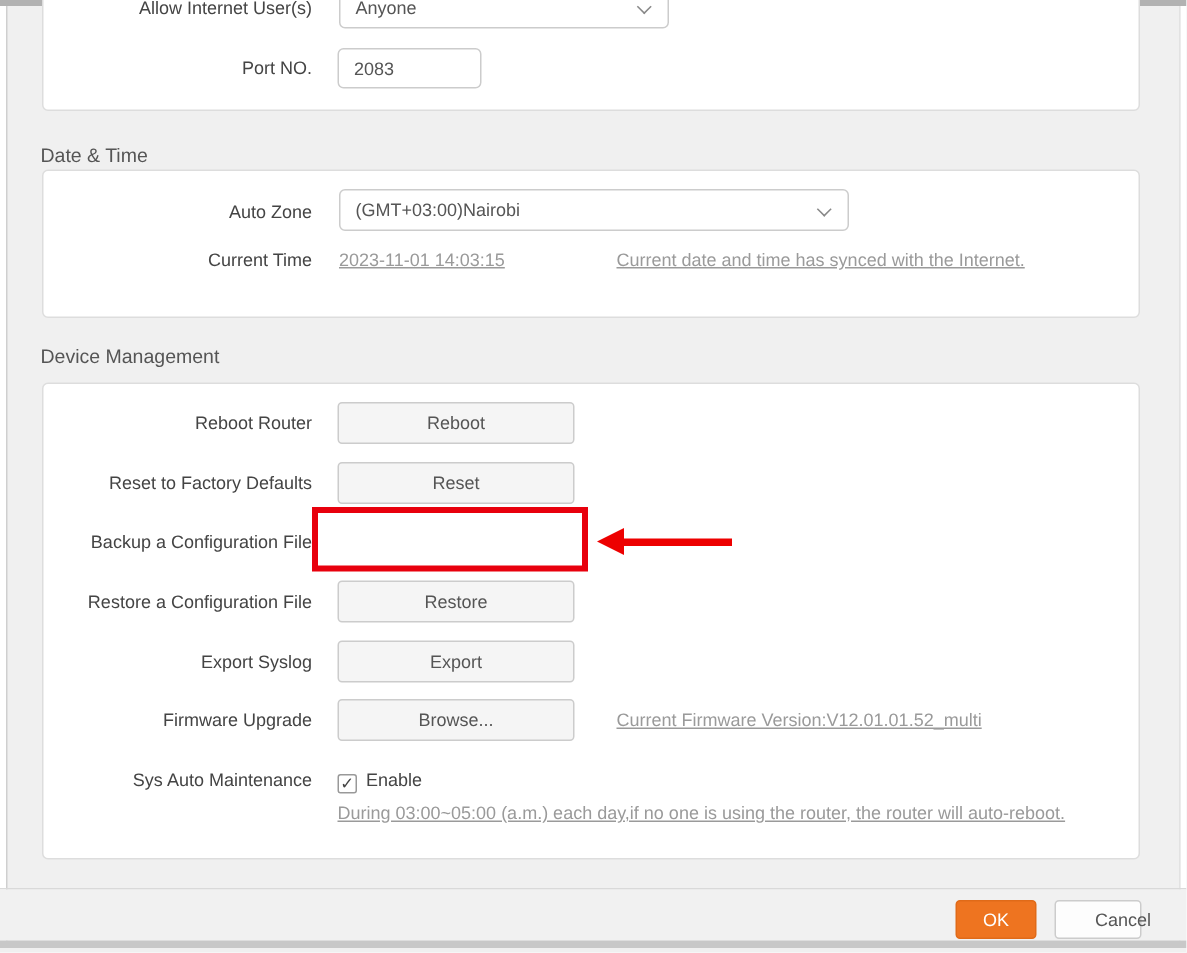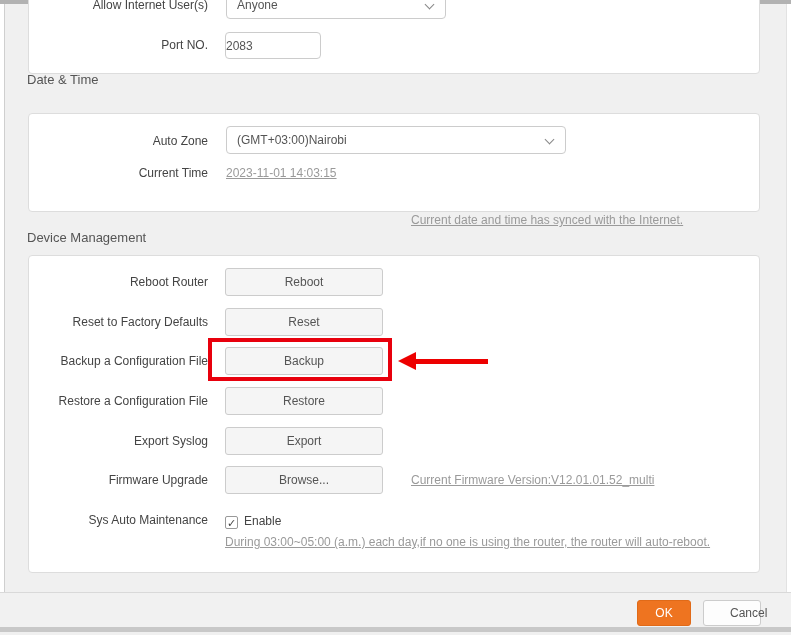--- a/index.html
+++ b/index.html
@@ -11,29 +11,29 @@
   .top-strip { position:absolute; left:0; top:0; width:791px; height:4px; background:#b2b2b2; }
   .bottom-strip { position:absolute; left:0; top:627px; width:791px; height:5px; background:#c8c8c8; }
   .bottom-below { position:absolute; left:0; top:632px; width:791px; height:3px; background:#f0f0f0; }
 
   .card { position:absolute; left:28px; width:732px; background:#ffffff; border:1px solid #ddd; border-radius:4px; }
   .card1 { top:-36px; height:110px; }
   .card2 { top:113px; height:99px; }
   .card3 { top:255px; height:318px; }
 
   .section-title { position:absolute; left:27px; font-size:13px; color:#555; }
-  .title-datetime { top:72px; }
+  .title-datetime { top:96px; }
   .title-device { top:230px; }
 
   .row-label { position:absolute; left:0; width:179px; text-align:right; font-size:12px; color:#444; }
 
   .sel { position:absolute; height:28px; background:#fff; border:1px solid #ccc; border-radius:4px; font-size:12px; color:#555; line-height:26px; padding-left:10px; }
   .chev { position:absolute; right:12px; top:9px; width:7px; height:7px; border-right:1px solid #888; border-bottom:1px solid #888; transform:rotate(45deg); }
 
-  .txt-input { position:absolute; height:27px; width:96px; border:1px solid #ccc; border-radius:4px; font-size:12px; color:#555; font-family:"Liberation Sans",sans-serif; background:#fff; outline:none; }
+  .txt-input { position:absolute; height:27px; width:96px; border:1px solid #ccc; border-radius:4px; font-size:12px; color:#555; padding-left:10px; font-family:"Liberation Sans",sans-serif; background:#fff; outline:none; }
 
   .gray-text { font-size:12px; color:#9a9a9a;text-decoration:underline; }
   .btn { position:absolute; left:196px; width:158px; height:28px; background:#f5f5f5; border:1px solid #ccc; border-radius:3px; font-size:12px; color:#555; text-align:center; line-height:26px; cursor:pointer; }
 
   .chk-row { position:absolute; left:196px; }
   .chk-box { display:inline-block; width:13px; height:13px; border:1px solid #999; border-radius:2px; background:#fff; font-size:11px; line-height:12px; text-align:center; color:#444; vertical-align:-2px; }
   .chk-label { font-size:12px; color:#444; margin-left:6px; }
 
   .highlight-rect { position:absolute; left:208px; top:338px; width:184px; height:43px; border:4px solid #e8000d; }
   .arrow-head { position:absolute; left:398px; top:352px; width:0; height:0; border-top:9px solid transparent; border-bottom:9px solid transparent; border-right:18px solid #ed0000; }
@@ -63,34 +63,33 @@
 
   <div class="section-title title-datetime">Date &amp; Time</div>
   <div class="card card2">
     <div class="row-label" style="top:20px;">Auto Zone</div>
     <div class="sel" style="left:197px; top:12px; width:340px;">
       <span>(GMT+03:00)Nairobi</span>
       <span class="chev"></span>
     </div>
     <div class="row-label" style="top:52px;">Current Time</div>
     <div class="gray-text" style="position:absolute; left:197px; top:52px;">2023-11-01 14:03:15</div>
-    <div class="gray-text" style="position:absolute; left:382px; top:52px;margin-top:47px;">Current date and time has synced with the Internet.</div>
+    <div class="gray-text" style="position:absolute; left:382px; top:52px;">Current date and time has synced with the Internet.</div>
   </div>
 
   <div class="section-title title-device">Device Management</div>
   <div class="card card3">
 
     <div class="row-label" style="top:19px;">Reboot Router</div>
     <div class="btn" style="top:12px;">Reboot</div>
 
     <div class="row-label" style="top:59px;">Reset to Factory Defaults</div>
     <div class="btn" style="top:52px;">Reset</div>
 
     <div class="row-label" style="top:98px;">Backup a Configuration File</div>
-    <div class="btn" style="top:91px;">Backup</div>
 
     <div class="row-label" style="top:138px;">Restore a Configuration File</div>
     <div class="btn" style="top:131px;">Restore</div>
 
     <div class="row-label" style="top:178px;">Export Syslog</div>
     <div class="btn" style="top:171px;">Export</div>
 
     <div class="row-label" style="top:217px;">Firmware Upgrade</div>
     <div class="btn" style="top:210px;">Browse...</div>
     <div class="gray-text" style="position:absolute; left:382px; top:217px;">Current Firmware Version:V12.01.01.52_multi</div>

